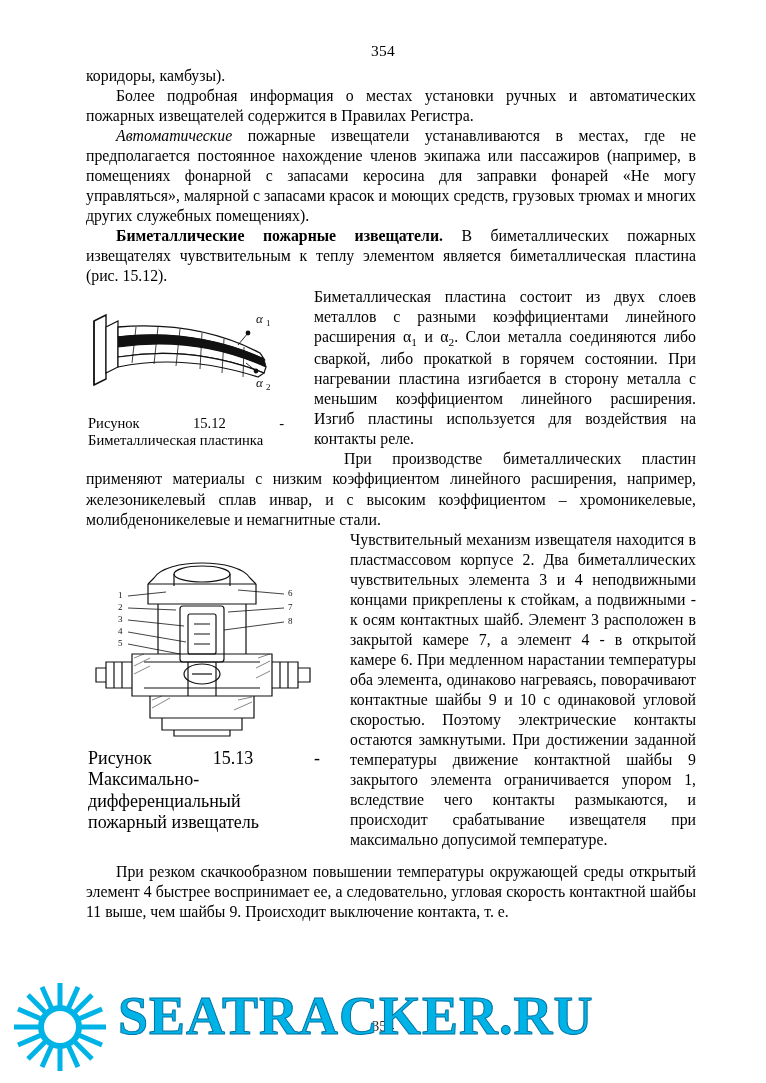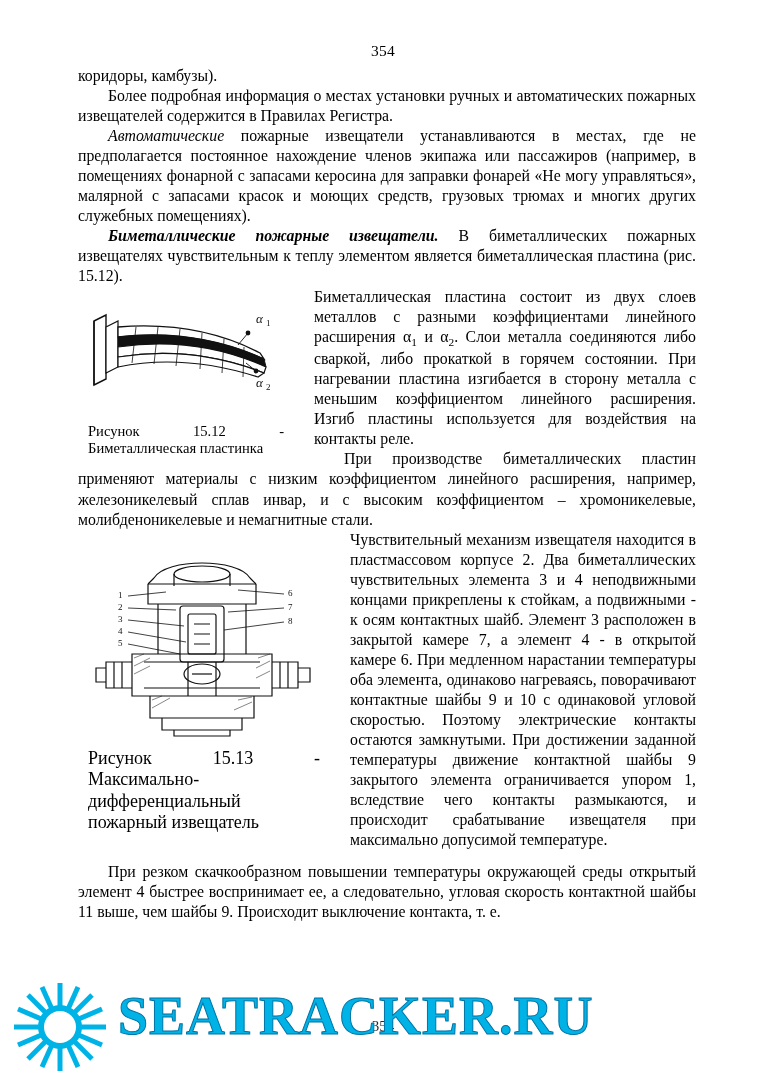--- a/index.html
+++ b/index.html
@@ -33,45 +33,45 @@
   .content {
     position: absolute;
     left: 70px;
     top: 66px;
     width: 626px;
     font-size: 15.8px;
     line-height: 1.27;
     text-align: justify;
   }
   p {
-    margin: 0 0 0 8px;
+    margin: 0 0 0 16px;
     text-align: justify;
     text-justify: inter-word;
   }
   p.indent { text-indent: 30px; }
   .it { font-style: italic; }
-  .bd { font-weight: bold; font-style: italic; }
+  .bd { font-weight: bold; }
   .sub { font-size: 0.72em; vertical-align: sub; }
 
   
   .fig1-wrap {
     float: left;
     width: 210px;
     margin: 6px 16px 2px 18px;
   }
   .fig1-img {
     width: 196px;
     height: 112px;
     position: relative;
   }
   .fig-caption {
     font-size: 14.6px;
     line-height: 1.2;
     text-align: justify;
-    margin-top: 18px;
+    margin-top: 10px;
     width: 196px;
   }
 
   
   .fig2-wrap {
     float: left;
     width: 248px;
     margin: 4px 14px 2px 18px;
   }
   .fig2-img {

